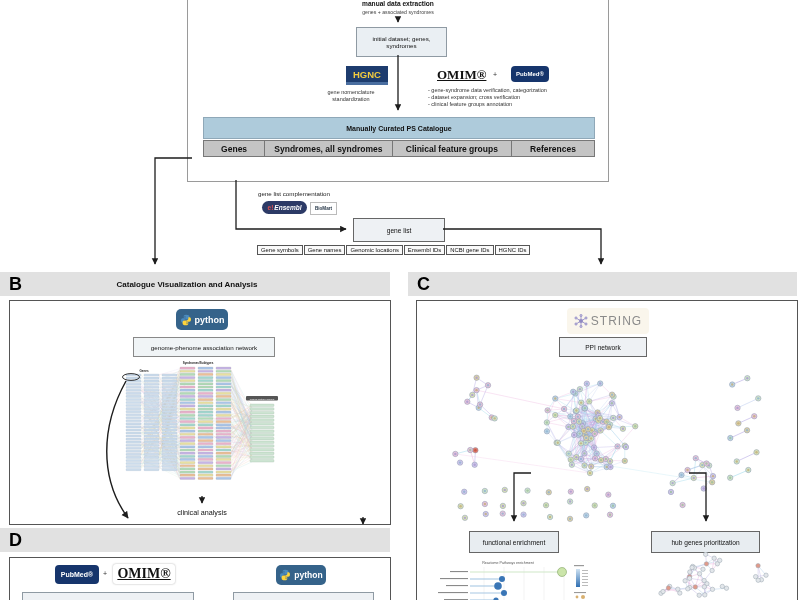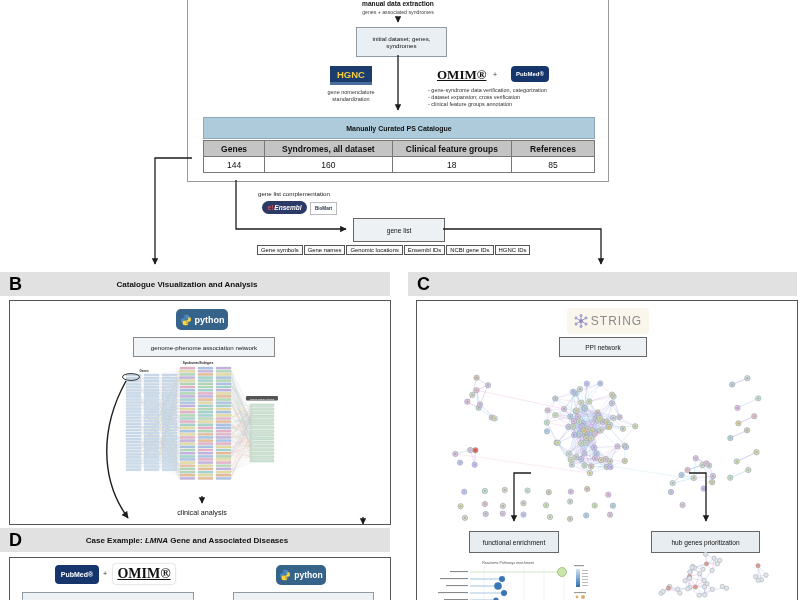--- a/index.html
+++ b/index.html
@@ -19,21 +19,21 @@
   .tcell:last-child{border-right:none;}
   .thead .tcell{background:#c4c4c4;font-weight:bold;height:15px;}
   .tdata .tcell{background:#fff;height:15px;border-top:1px solid #777;}
   
   .hdr{background:#e1e1e1;display:flex;align-items:center;}
   .hdr .letter{font-size:18px;font-weight:bold;margin-left:9px;color:#000;}
   .hdr .htitle{position:absolute;left:0;right:16px;text-align:center;font-size:8px;font-weight:bold;}
   .panel{border:1.2px solid #555;background:#fff;}
   
   .navy{background:#16356c;color:#fff;border-radius:4px;}
-  .hgnc{background:#1d3c6e;color:#f2cb3f;font-weight:bold;border-bottom:3px solid #4a6ea0;}
+  .hgnc{background:#1d3c6e;color:#f2cb3f;font-weight:bold;border-bottom:3px solid #4a6ea0;margin-left:16px;}
   .pylogo{background:#35638a;border-radius:5px;color:#fff;display:flex;align-items:center;
           justify-content:center;gap:3px;}
   .pylogo .pyword{font-size:9px;font-weight:bold;}
   .stringlogo{background:#faf6ec;border-radius:4px;display:flex;align-items:center;justify-content:center;gap:3px;}
   .stringword{font-size:12px;letter-spacing:1px;color:#8a8a8a;font-weight:500;}
   .omim{font-family:"Liberation Serif",serif;font-weight:bold;text-decoration:underline;}
   .ens{background:#2c3a66;border-radius:8px;color:#fff;display:flex;align-items:center;
        justify-content:center;font-size:6.5px;}
   .idbox{border:1px solid #555;background:#fafafa;font-size:5.9px;padding:1px 3px;
          display:flex;align-items:center;white-space:nowrap;}
@@ -75,29 +75,23 @@
     <div>-  dataset expansion; cross verification</div>
     <div>-  clinical feature groups annotation</div>
   </div>
 
   <div class="abs bluebar ctr" style="left:203px;top:117px;width:390px;height:20px;">
     <span>Manually Curated PS Catalogue</span>
   </div>
   <div class="abs tbl" style="left:203px;top:140px;width:390px;background:#fff;">
     <div class="trow thead">
       <div class="tcell" style="flex:61">Genes</div>
-      <div class="tcell" style="flex:128">Syndromes, all dataset</div>
+      <div class="tcell" style="flex:128">Syndromes, all syndromes</div>
       <div class="tcell" style="flex:120">Clinical feature groups</div>
       <div class="tcell" style="flex:83">References</div>
-    </div>
-    <div class="trow tdata">
-      <div class="tcell" style="flex:61">144</div>
-      <div class="tcell" style="flex:128">160</div>
-      <div class="tcell" style="flex:120">18</div>
-      <div class="tcell" style="flex:83">85</div>
     </div>
   </div>
 
   <div class="abs" style="left:258px;top:190px;font-size:6.2px;color:#222;">gene list complementation</div>
   <div class="abs ens" style="left:262px;top:201px;width:45px;height:13px;">
     <span style="color:#e05050;font-weight:bold;margin-right:1px;">e!</span>
     <span style="font-style:italic;font-weight:bold;">Ensembl</span>
   </div>
   <div class="abs ctr" style="left:310px;top:202px;width:25px;height:11px;border:1px solid #bbb;background:#fff;
               font-size:4.6px;font-weight:bold;color:#234;">
@@ -1868,21 +1862,20 @@
       <circle cx="67.80752132638469" cy="41.06968660137911" r="2.2" fill="#e2e6ea" stroke="#98a4ae" stroke-width="0.5"></circle>
       <circle cx="143.61650755432865" cy="24.64885819025295" r="2.2" fill="#e2e6ea" stroke="#98a4ae" stroke-width="0.5"></circle>
       <circle cx="149.44984856430835" cy="27.786338436695026" r="2.2" fill="#e2e6ea" stroke="#98a4ae" stroke-width="0.5"></circle>
       <circle cx="146.1784015286286" cy="28.248606566621266" r="2.2" fill="#e2e6ea" stroke="#98a4ae" stroke-width="0.5"></circle>
       <circle cx="154.02624012803375" cy="23.20032892086776" r="2.2" fill="#e2e6ea" stroke="#98a4ae" stroke-width="0.5"></circle>
       <circle cx="146.06179096534106" cy="13.659849669210567" r="2.2" fill="#e09a8a" stroke="#98a4ae" stroke-width="0.5"></circle>
     </svg>
 
   <div class="abs hdr" style="left:0;top:528px;width:390px;height:24px;">
     <span class="letter">D</span>
-    <span class="htitle pre"><span>Case Example: </span><span style="font-style:italic;">LMNA</span><span> Gene and Associated Diseases</span></span>
   </div>
   <div class="abs panel" style="left:9px;top:557px;width:380px;height:60px;"></div>
 
   <div class="abs navy ctr" style="left:55px;top:565px;width:44px;height:19px;font-size:7px;font-weight:bold;">
     <span>PubMed®</span>
   </div>
   <div class="abs" style="left:103px;top:570px;font-size:7px;color:#333;">+</div>
   <div class="abs ctr omim" style="left:113px;top:564px;width:62px;height:20px;background:#fff;border-radius:3px;
               box-shadow:0 0 2px rgba(0,0,0,0.35);font-size:14px;">
     <span>OMIM®</span>

